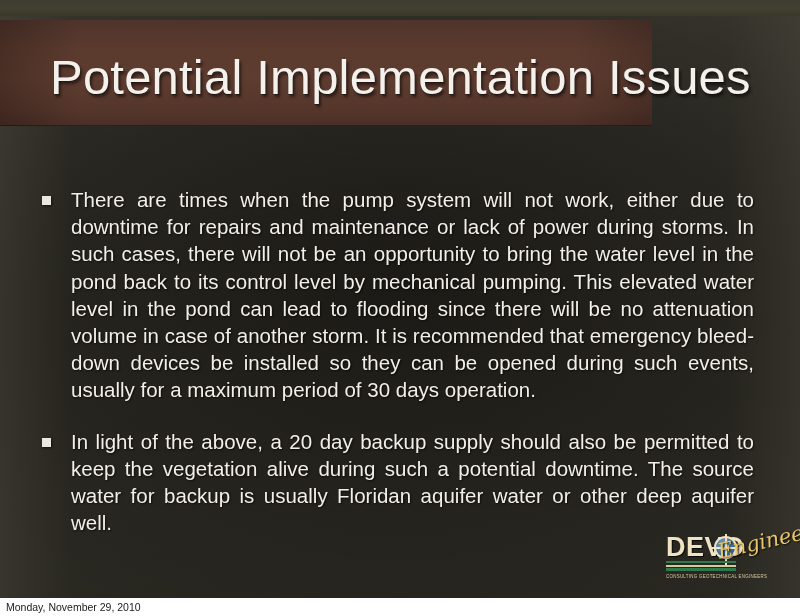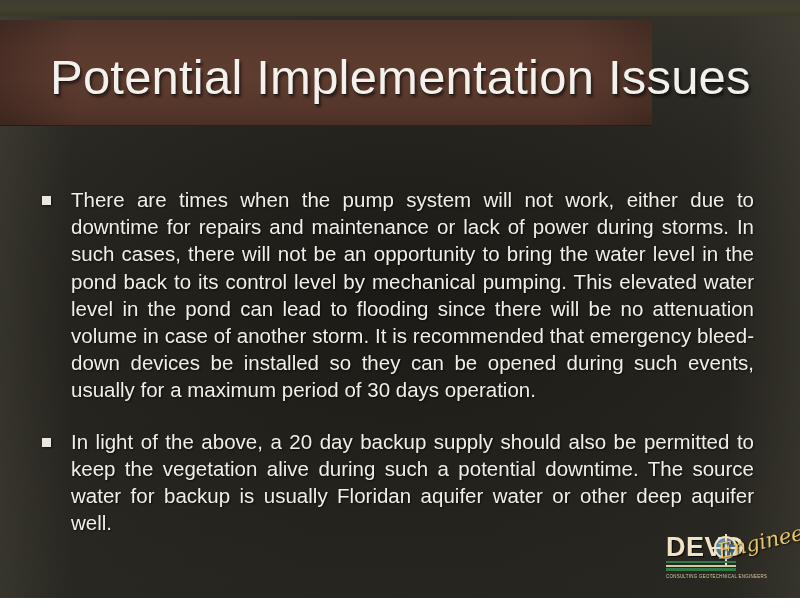--- a/index.html
+++ b/index.html
@@ -272,14 +272,17 @@
     <div class="logo-globe"></div>
     <div class="logo-bars">
       <div class="logo-bar b1"></div>
       <div class="logo-bar b2"></div>
       <div class="logo-bar b3"></div>
     </div>
     <div class="logo-tagline">CONSULTING GEOTECHNICAL ENGINEERS</div>
     <div class="logo-engineering">Engineering</div>
   </div>
 
+  <div class="footer">
+    <div class="footer-date">Monday, November 29, 2010</div>
+  </div>
 
 </div>
 
 </body></html>

